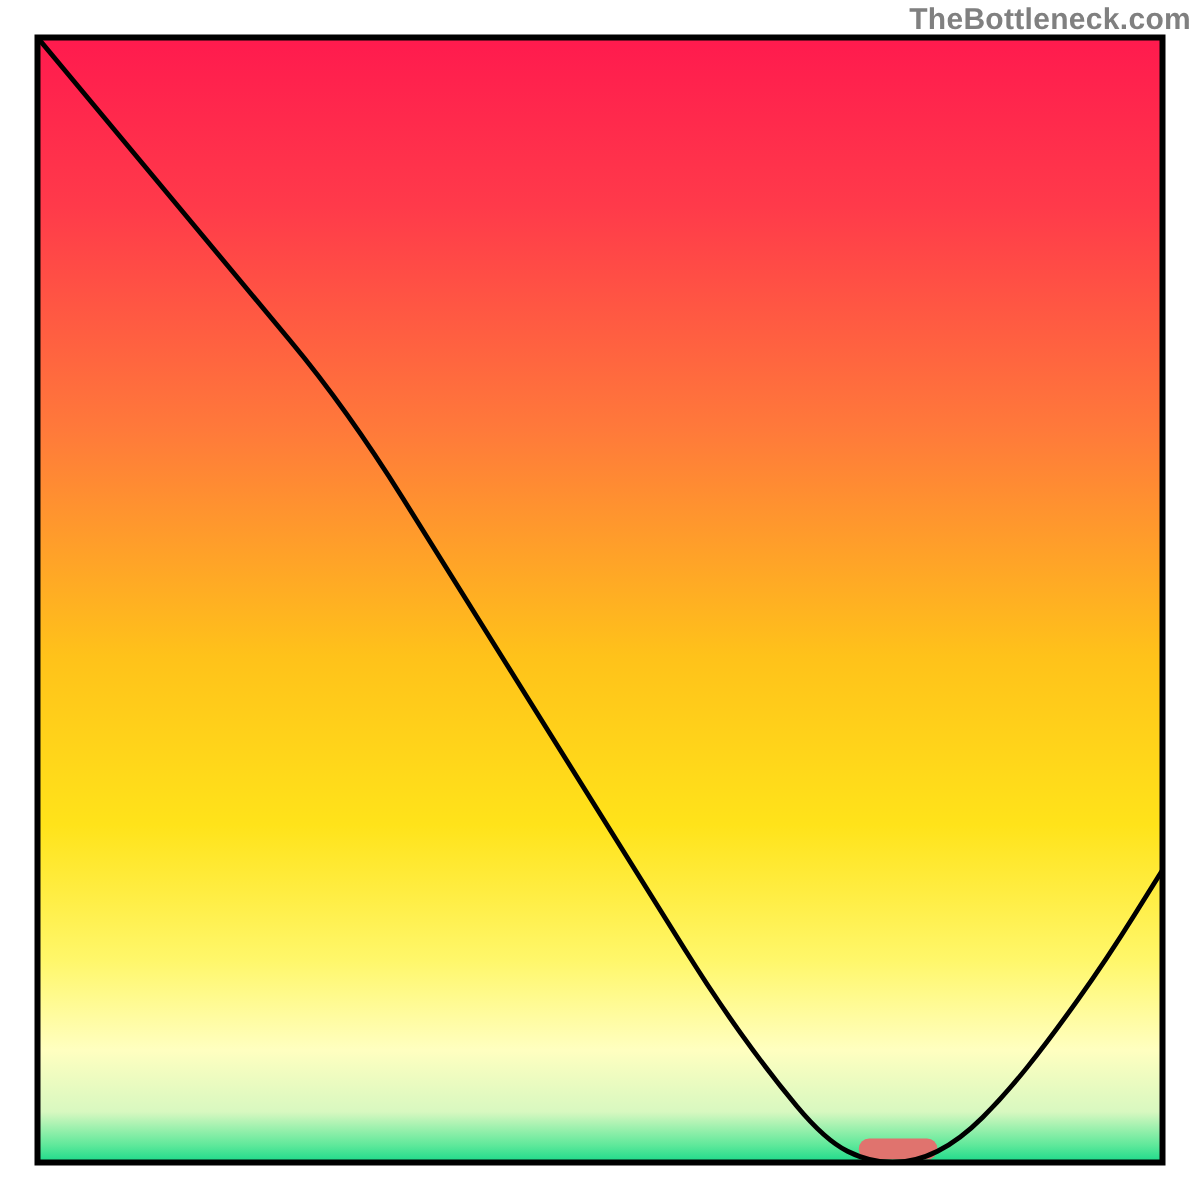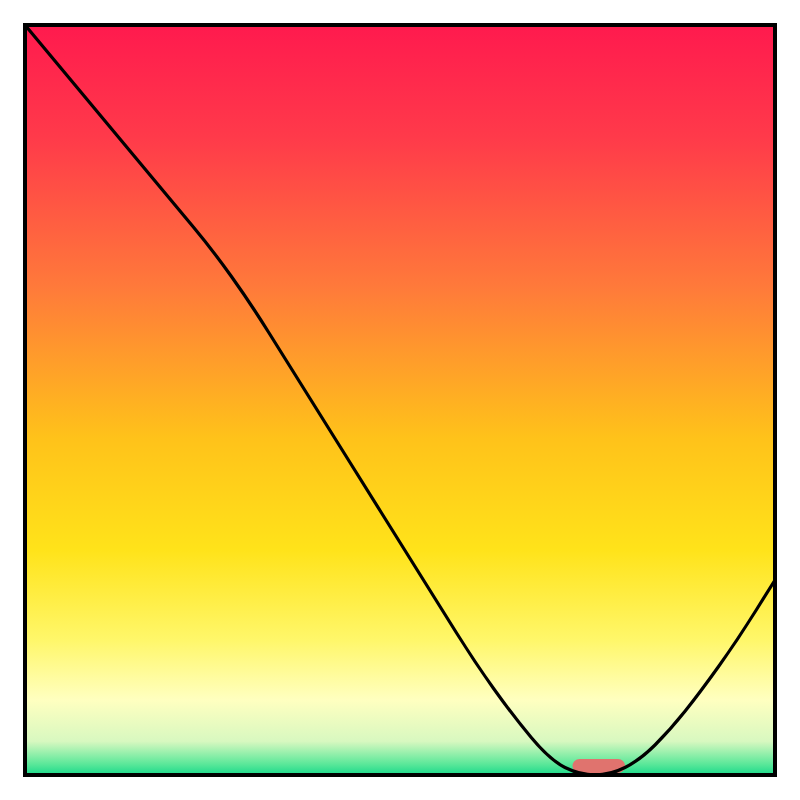--- a/index.html
+++ b/index.html
@@ -29,20 +29,21 @@
     position: absolute;
     left: 0;
     top: 0;
     width: 800px;
     height: 800px;
   }
 </style>
 </head>
 <body>
 <div class="container">
+  <div class="watermark">TheBottleneck.com</div>
   <svg class="chart" viewBox="0 0 800 800">
       <defs>
         <linearGradient id="bg-grad" x1="0" y1="0" x2="0" y2="1">
           <stop offset="0%" stop-color="#ff1a4e"></stop>
           <stop offset="15%" stop-color="#ff3a4a"></stop>
           <stop offset="35%" stop-color="#ff7a3a"></stop>
           <stop offset="55.00000000000001%" stop-color="#ffc21a"></stop>
           <stop offset="70%" stop-color="#ffe31a"></stop>
           <stop offset="82%" stop-color="#fff76a"></stop>
           <stop offset="90%" stop-color="#ffffc0"></stop>

